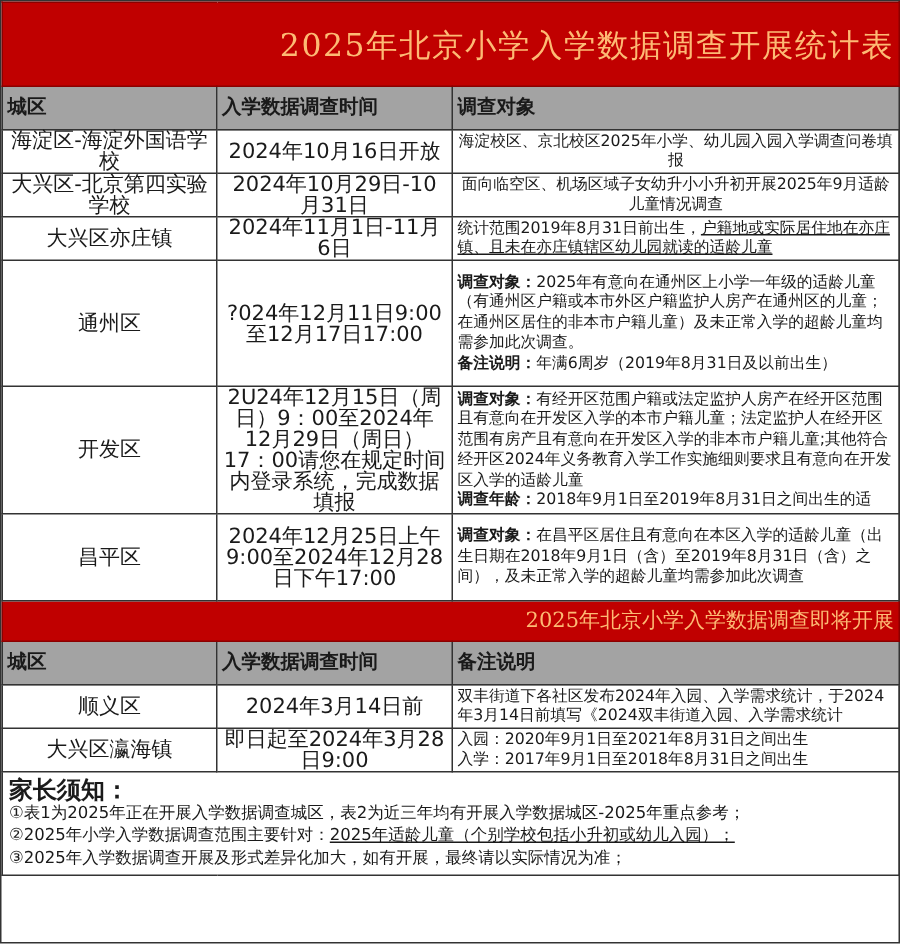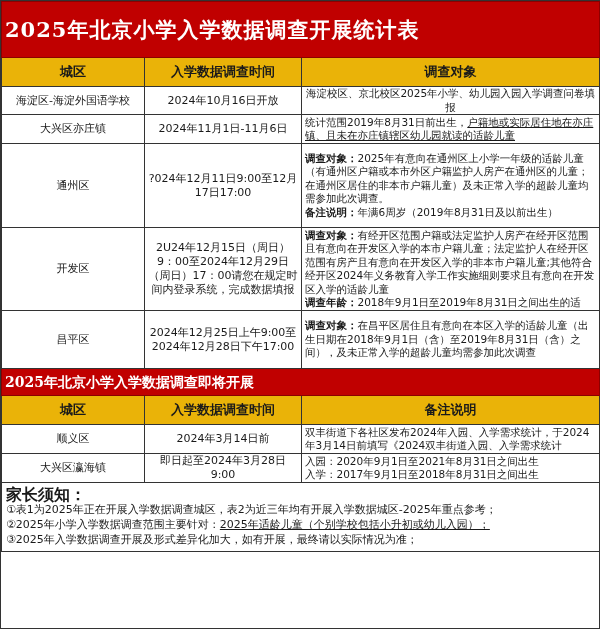--- a/index.html
+++ b/index.html
@@ -1,24 +1,24 @@
 <!DOCTYPE html>
 <html><head>
 <meta charset="utf-8">
 <style>
   html, body { margin:0; padding:0; background:#ffffff; }
   body { width:600px; height:629px; overflow:hidden; font-family:"DejaVu Sans","Liberation Sans",sans-serif; color:#1a1a1a; }
   .sheet { position:relative; width:598px; height:627px; border:1px solid #333; }
   table { border-collapse:collapse; width:598px; table-layout:fixed; }
   col.c1 { width:143px; } col.c2 { width:157px; } col.c3 { width:298px; }
-  td, th { border:1px solid #333; padding:0 3px; font-size:11px; line-height:14px; vertical-align:middle; }
-  .banner td { background:#c00000; color:#ffffff; text-align:left; border-color:#8b0000;font-weight:bold; }
+  td, th { border:1px solid #333; padding:0 3px; font-size:14px; line-height:14px; vertical-align:middle; }
+  .banner td { background:#c00000; color:#fdba74; text-align:right; border-color:#8b0000; }
   .banner.main td { height:55px; font-size:21px; letter-spacing:1px; font-family:"DejaVu Serif","Liberation Serif",serif; }
   .banner.sub td { height:26px; font-size:14px; font-family:"DejaVu Serif","Liberation Serif",serif; }
-  .hdr th { background:#eab308; height:28px; font-size:13px; font-weight:bold; text-align:center; }
+  .hdr th { background:#a3a3a3; height:28px; font-size:13px; font-weight:bold; text-align:left; }
   .center { text-align:center; }
   .left { text-align:left;margin-top:48px; }
   .small { font-size:10.5px; line-height:13.5px; }
   .u { text-decoration:underline; }
   .b { font-weight:bold; }
   .notes { padding:4px 4px; font-size:11px; line-height:15px; }
   .notes .title { font-weight:bold; font-size:16px; }
 </style>
 </head>
 <body>
@@ -38,20 +38,25 @@
   <tr class="hdr">
     <th>城区</th>
     <th>入学数据调查时间</th>
     <th>调查对象</th>
   </tr>
 
   <tr style="height:28px">
     <td class="center">海淀区-海淀外国语学校</td>
     <td class="center">2024年10月16日开放</td>
     <td class="center small">海淀校区、京北校区2025年小学、幼儿园入园入学调查问卷填报</td>
+  </tr>
+  <tr style="height:28px">
+    <td class="center">大兴区-北京第四实验学校</td>
+    <td class="center">2024年10月29日-10月31日</td>
+    <td class="center small">面向临空区、机场区域子女幼升小小升初开展2025年9月适龄儿童情况调查</td>
   </tr>
   <tr style="height:29px">
     <td class="center">大兴区亦庄镇</td>
     <td class="center">2024年11月1日-11月6日</td>
     <td class="left small"><span>统计范围2019年8月31日前出生，</span><span class="u">户籍地或实际居住地在亦庄镇、且未在亦庄镇辖区幼儿园就读的适龄儿童</span></td>
   </tr>
   <tr style="height:84px">
     <td class="center">通州区</td>
     <td class="center">?024年12月11日9:00至12月17日17:00</td>
     <td class="left small"><span class="b">调查对象：</span><span>2025年有意向在通州区上小学一年级的适龄儿童（有通州区户籍或本市外区户籍监护人房产在通州区的儿童；在通州区居住的非本市户籍儿童）及未正常入学的超龄儿童均需参加此次调查。</span><br><span class="b">备注说明：</span><span>年满6周岁（2019年8月31日及以前出生）</span></td>

